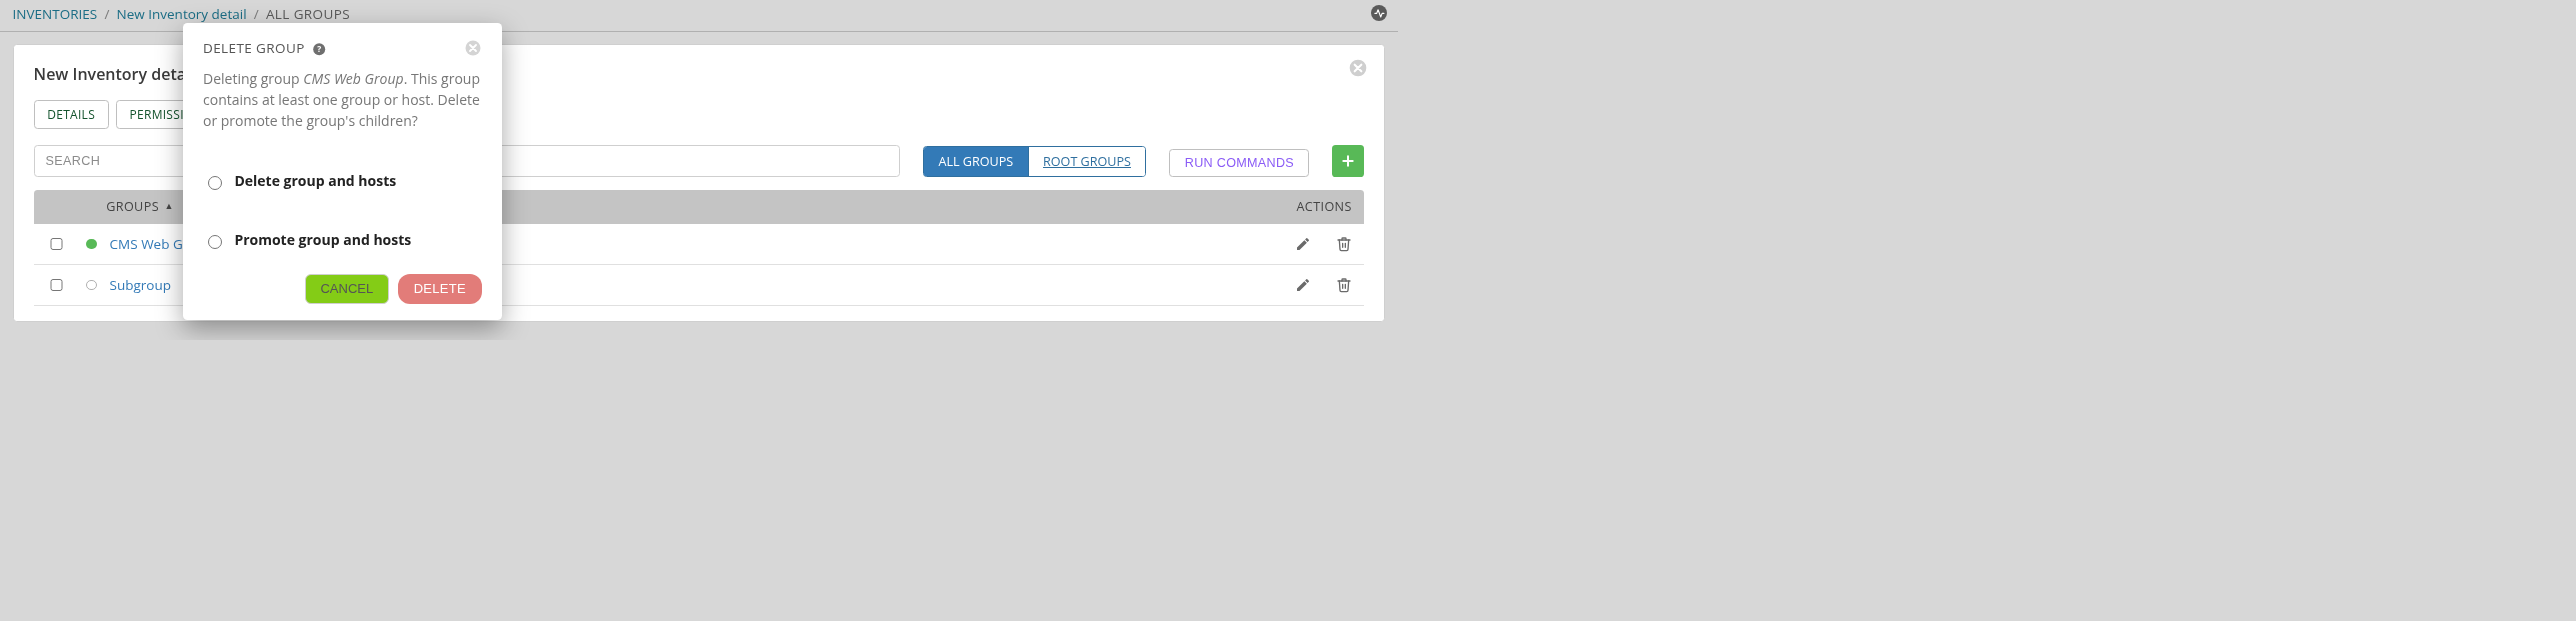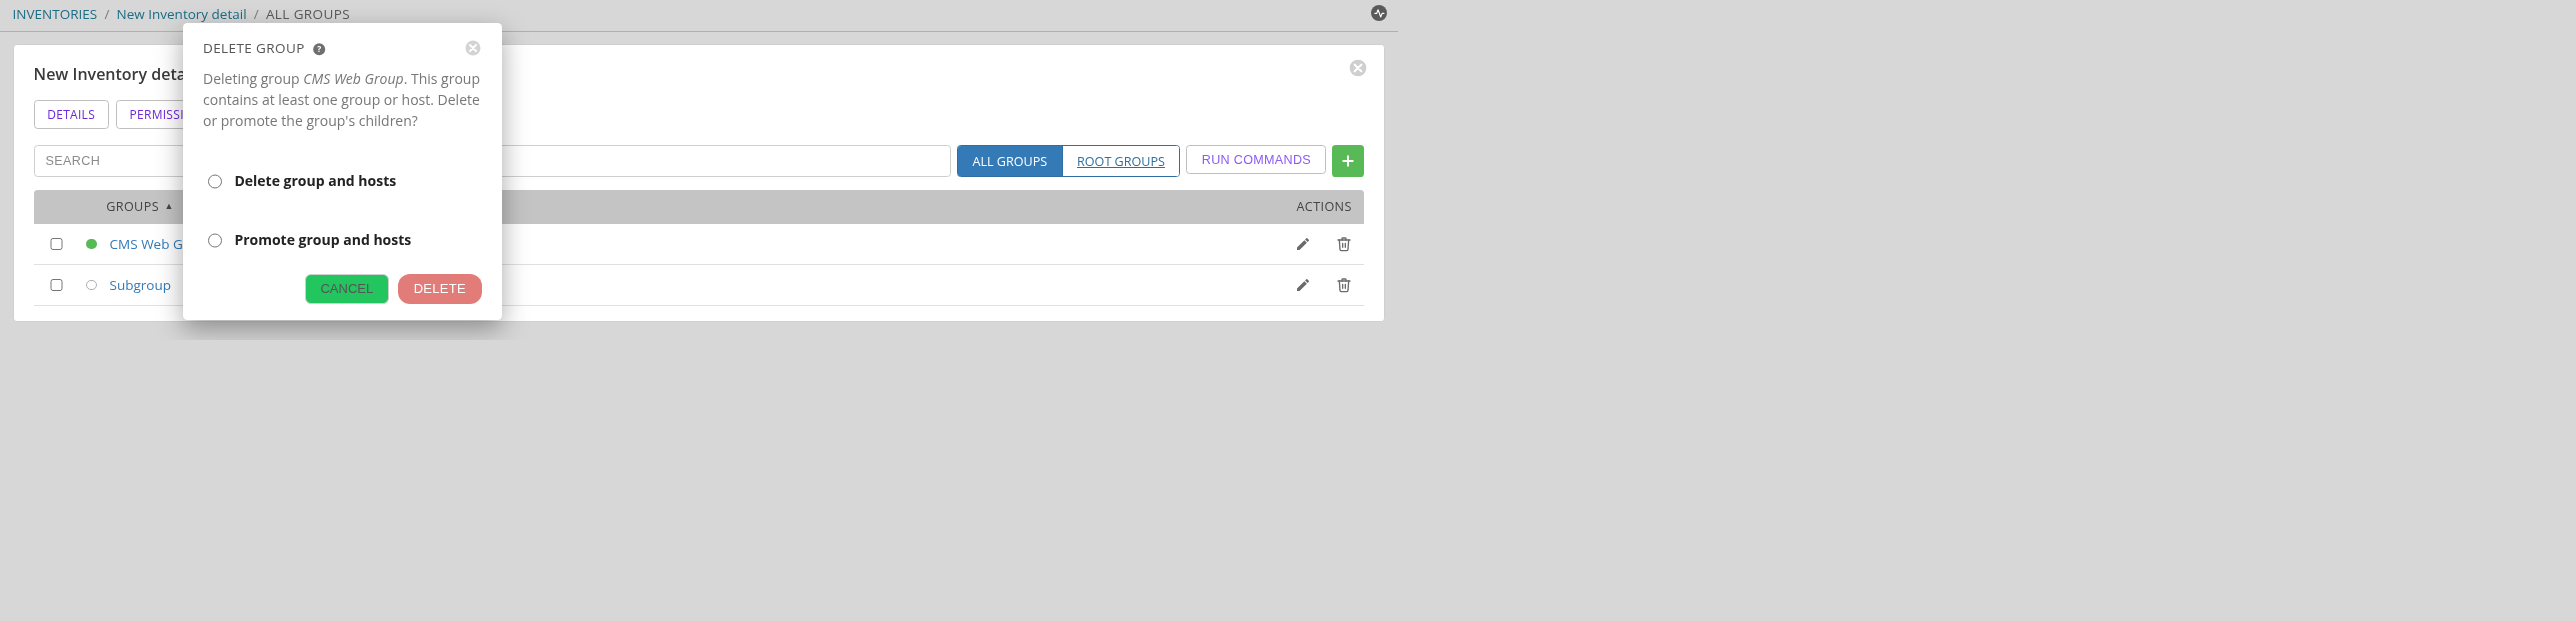--- a/index.html
+++ b/index.html
@@ -51,27 +51,27 @@
   .panel-title {
     font-size:16px; font-weight:600; color:#3a3a3a;
     margin-bottom:14.4px;
   }
 
   .tabs { display:flex; gap:7.2px; margin-bottom:16px; }
   .tab {
     border:0.9px solid #bfbfbf; background:#fff;
     padding:5.4px 12.6px; border-radius:3.6px;
     font-size:12px; letter-spacing:0.3px;
-    color:#6d28d9; cursor:pointer;
+    color:#14532d; cursor:pointer;
   }
   .tab.active { background:#6b6b6b; color:#fff; border-color:#6b6b6b; }
 
   
   .toolbar {
-    display:flex; align-items:flex-start; gap:6px;
+    display:flex; align-items:flex-end; gap:23px;
     margin-bottom:12.6px;
   }
   .search {
     flex:1; border:0.9px solid #cfcfcf; border-radius:3.6px;
     height:32px; padding:0 10.8px; font-size:12.6px;
     color:#333; text-transform:uppercase;
   }
   .search::placeholder { color:#8c8c8c; letter-spacing:0.4px; }
 
   .seg-group { display:flex; border:0.9px solid #2f6f9f; border-radius:3.6px; overflow:hidden; }
@@ -142,32 +142,32 @@
   }
   .dialog-close {
     margin-left:auto; width:18px; height:18px; color:#c9c9c9; cursor:pointer;
   }
   .dialog-body {
     margin-top:10.8px; font-size:14px; color:#777; line-height:1.5;
   }
   .dialog-body .emph { font-style:italic; color:#777; }
   .radio-list { margin-top:16px; }
   .radio-item {
-    display:flex; align-items:flex-start; gap:9px;
+    display:flex; align-items:flex-end; gap:9px;
     font-size:14px; font-weight:700; color:#222;
     margin-bottom:7.2px;
     margin-top:40px;
   }
   input[type=radio] { width:14.4px; height:14.4px; }
   .dialog-actions {
     display:flex; justify-content:flex-end; gap:9px;
     margin-top:25px;
   }
   .btn-cancel {
-    border:0.9px solid #cfcfcf; background:#22c55e; color:#555;
+    border:0.9px solid #cfcfcf; background:#84cc16; color:#555;
     padding:6.3px 14.4px; border-radius:6px; font-size:13px; cursor:pointer;
   }
   .btn-delete {
     border:none; background:#e27c79; color:#fff;
     padding:6.3px 16px; border-radius:12px; font-size:13px; cursor:pointer;
     letter-spacing:0.3px;
   }
 </style>
 </head>
 <body>

